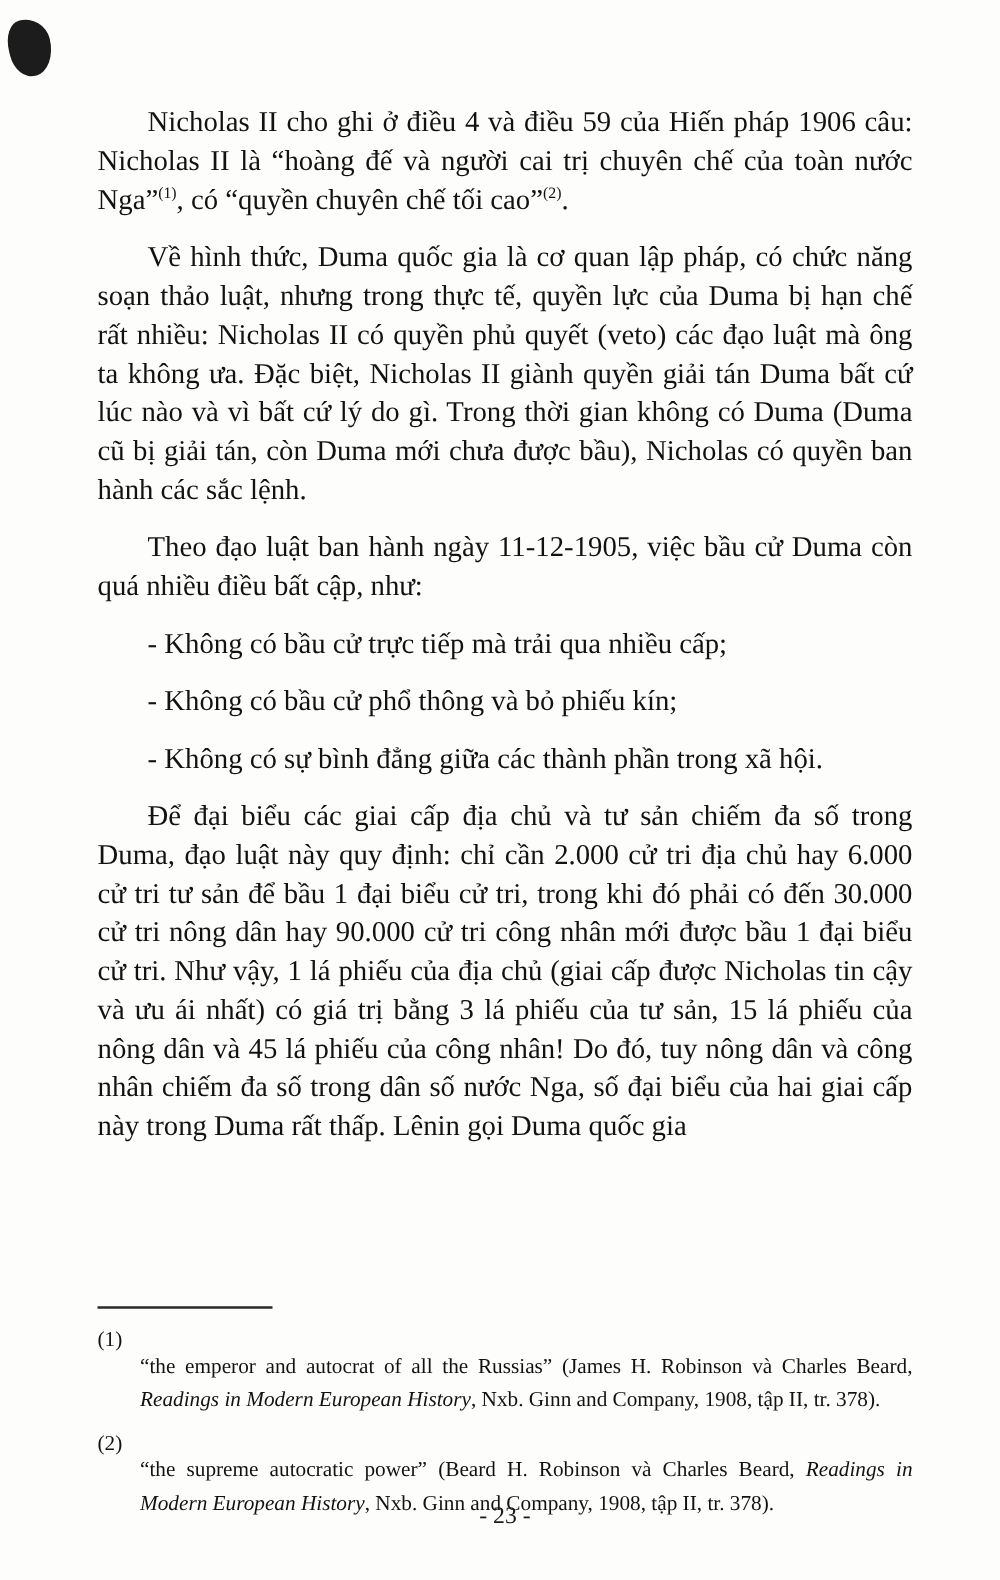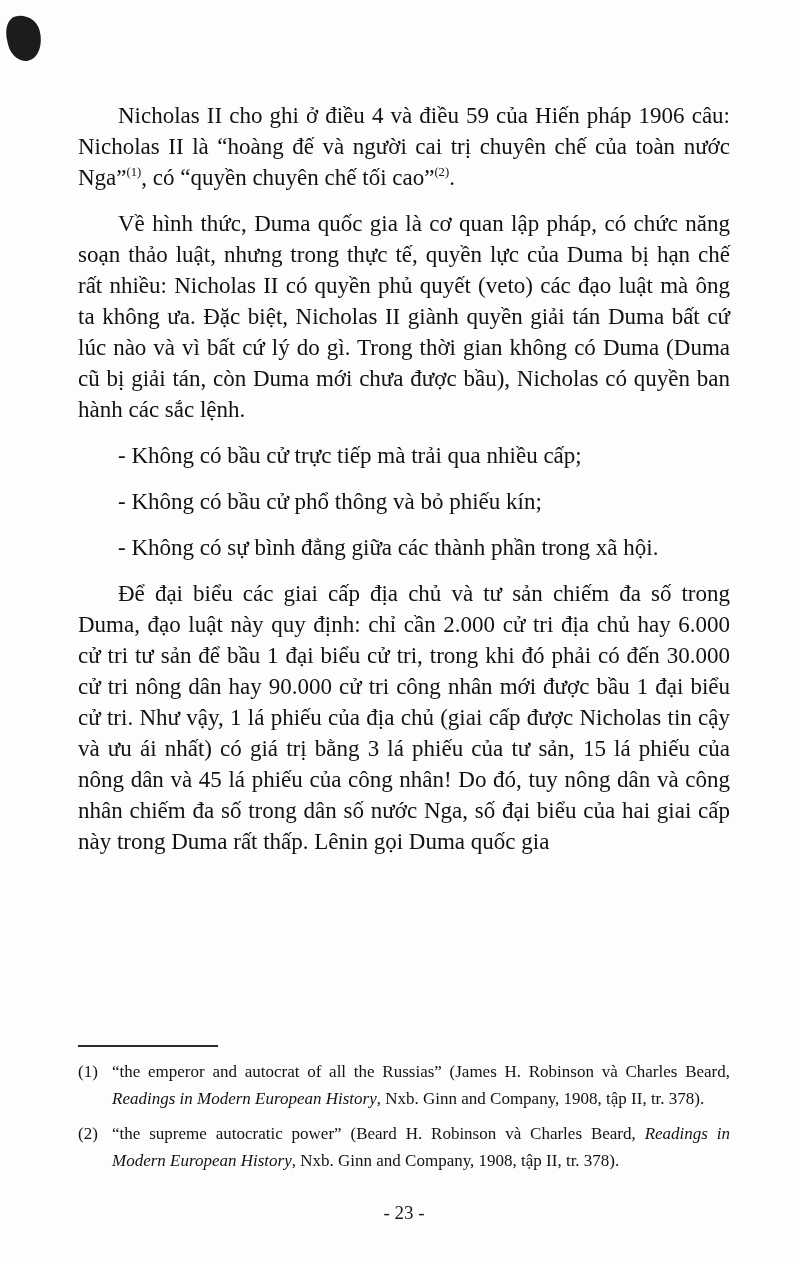--- a/index.html
+++ b/index.html
@@ -18,21 +18,21 @@
   .scan-blob {
     position: absolute;
     left: 7px; top: 15px;
     width: 34px; height: 46px;
     background: #1c1c1c;
     border-radius: 42% 62% 55% 48% / 50% 45% 60% 46%;
     transform: rotate(-14deg);
   }
   .text-block {
     position: absolute;
-    left: 78px; top: 100px;
+    left: 78px; top: 82px;
     width: 652px;
     font-size: 23px;
     line-height: 31px;
     text-align: justify;
   }
   .para {
     margin: 0 0 15px 0;
     text-indent: 40px;
   }
   .para.list-item { margin-bottom: 15px; }
@@ -56,20 +56,21 @@
     font-size: 17px;
     line-height: 27px;
     margin-bottom: 8px;
   }
   .fn-marker {
     flex: 0 0 34px;
   }
   .fn-text {
     flex: 1 1 auto;
     text-align: justify;
+    margin-top: 21px;
   }
   .page-number {
     position: absolute;
     left: 0; top: 1202px;
     width: 808px;
     text-align: center;
     font-size: 19px;
     color: #1a1a1a;
   }
 </style>
@@ -79,20 +80,21 @@
 <div class="page">
 
   <div class="scan-blob"></div>
 
   <div class="text-block">
 
     <p class="para"><span>Nicholas II cho ghi ở điều 4 và điều 59 của Hiến pháp 1906 câu: Nicholas II là “hoàng đế và người cai trị chuyên chế của toàn nước Nga”</span><sup class="fn-ref">(1)</sup><span>, có “quyền chuyên chế tối cao”</span><sup class="fn-ref">(2)</sup><span>.</span></p>
 
     <p class="para">Về hình thức, Duma quốc gia là cơ quan lập pháp, có chức năng soạn thảo luật, nhưng trong thực tế, quyền lực của Duma bị hạn chế rất nhiều: Nicholas II có quyền phủ quyết (veto) các đạo luật mà ông ta không ưa. Đặc biệt, Nicholas II giành quyền giải tán Duma bất cứ lúc nào và vì bất cứ lý do gì. Trong thời gian không có Duma (Duma cũ bị giải tán, còn Duma mới chưa được bầu), Nicholas có quyền ban hành các sắc lệnh.</p>
 
+    <p class="para">Theo đạo luật ban hành ngày 11-12-1905, việc bầu cử Duma còn quá nhiều điều bất cập, như:</p>
 
     <p class="para list-item">- Không có bầu cử trực tiếp mà trải qua nhiều cấp;</p>
     <p class="para list-item">- Không có bầu cử phổ thông và bỏ phiếu kín;</p>
     <p class="para list-item">- Không có sự bình đẳng giữa các thành phần trong xã hội.</p>
 
 
     <p class="para">Để đại biểu các giai cấp địa chủ và tư sản chiếm đa số trong Duma, đạo luật này quy định: chỉ cần 2.000 cử tri địa chủ hay 6.000 cử tri tư sản để bầu 1 đại biểu cử tri, trong khi đó phải có đến 30.000 cử tri nông dân hay 90.000 cử tri công nhân mới được bầu 1 đại biểu cử tri. Như vậy, 1 lá phiếu của địa chủ (giai cấp được Nicholas tin cậy và ưu ái nhất) có giá trị bằng 3 lá phiếu của tư sản, 15 lá phiếu của nông dân và 45 lá phiếu của công nhân! Do đó, tuy nông dân và công nhân chiếm đa số trong dân số nước Nga, số đại biểu của hai giai cấp này trong Duma rất thấp. Lênin gọi Duma quốc gia</p>
 
   </div>
 

